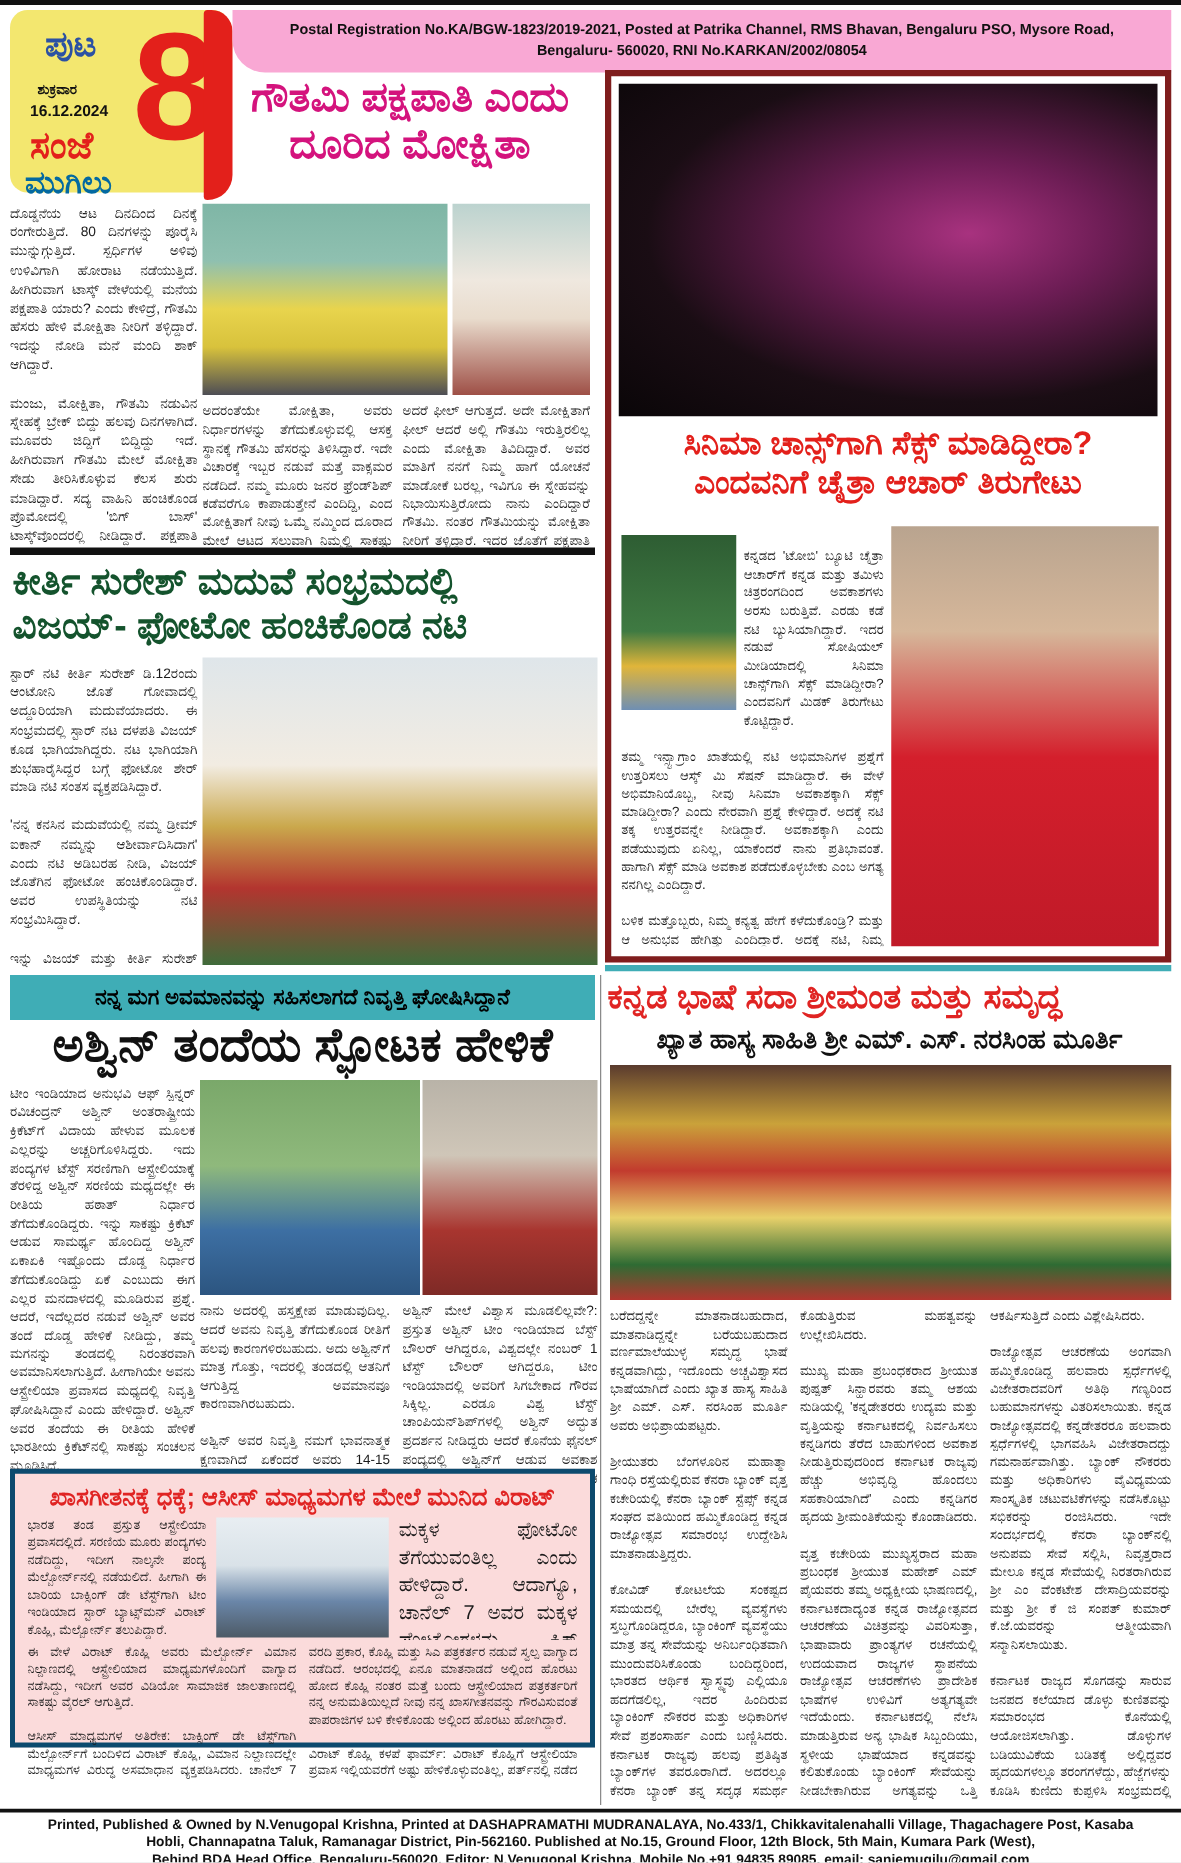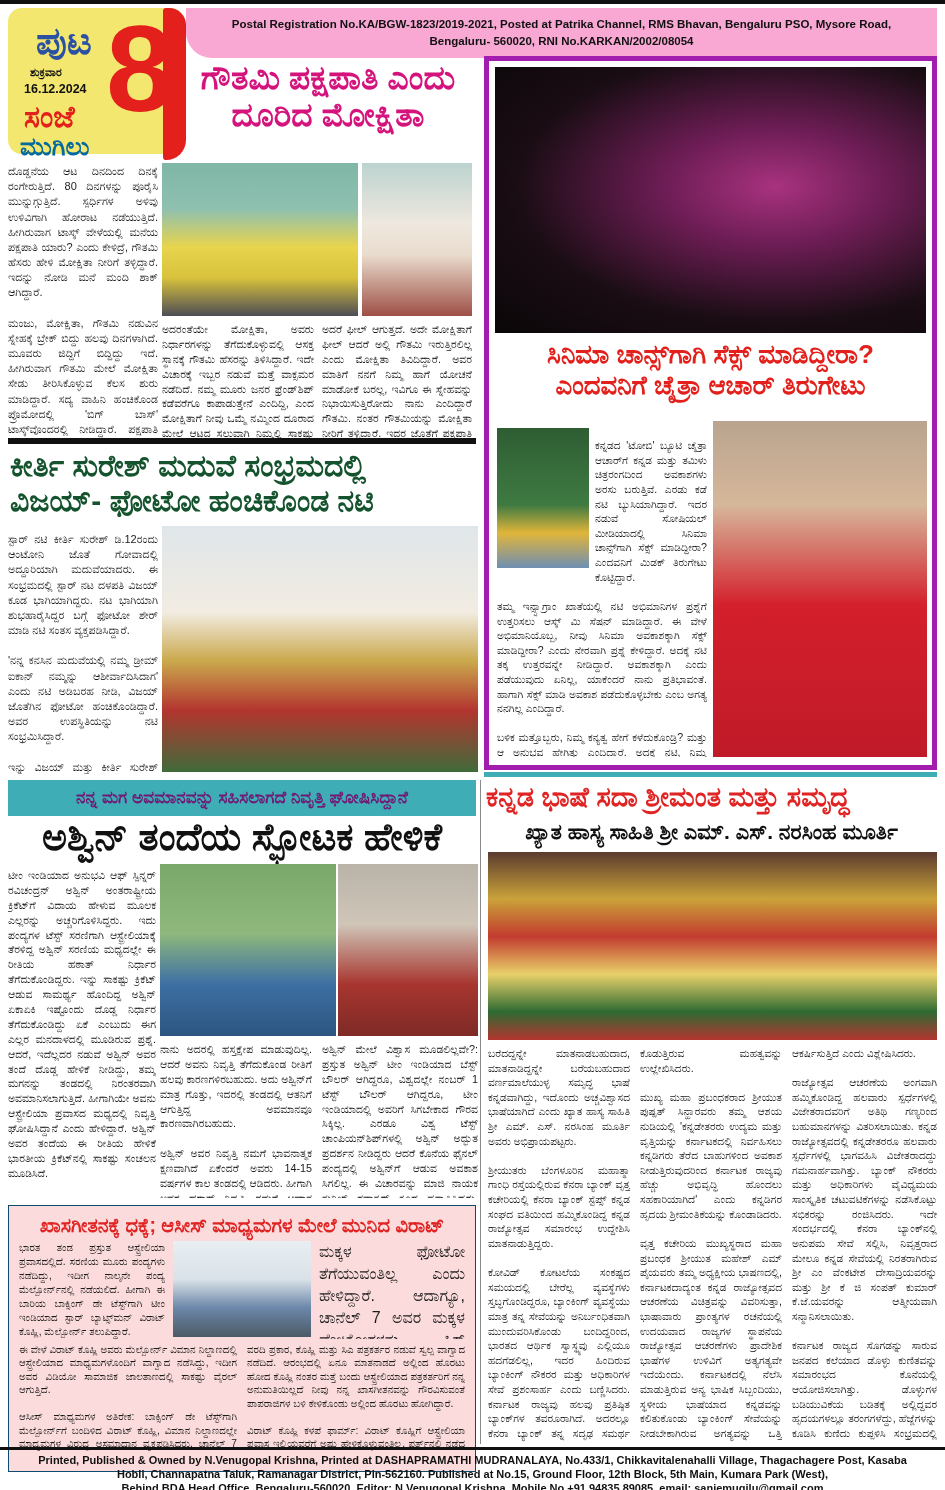--- a/index.html
+++ b/index.html
@@ -5,21 +5,21 @@
   html,body{margin:0;padding:0;background:#e8e8e8;}
   .page{position:relative;width:945px;height:1490px;background:#ffffff;overflow:hidden;
         font-family:"Liberation Sans","DejaVu Sans",sans-serif;color:#1a1a1a;}
   .abs{position:absolute;}
   .topline{left:0;top:0;width:945px;height:4px;background:#111;}
 
   
   .masthead{left:8px;top:8px;width:176px;height:146px;background:#F3E76F;border-radius:14px;}
   .mast-swoosh{left:163px;top:8px;width:23px;height:152px;background:#E3201B;
                border-radius:4px 22px 26px 4px;}
-  .mast-puta{left:28px;top:12px;width:90px;font-size:38px;font-weight:bold;color:#2B51A3;}
+  .mast-puta{left:28px;top:12px;width:90px;font-size:28px;font-weight:bold;color:#2B51A3;}
   .mast-day{left:22px;top:58px;font-size:11px;font-weight:bold;color:#111;}
   .mast-date{left:16px;top:74px;font-size:12.5px;font-weight:bold;color:#111;}
   .mast-sanje{left:16px;top:92px;font-size:30px;font-weight:bold;color:#E3201B;}
   .mast-mugilu{left:12px;top:124px;font-size:25px;font-weight:bold;color:#0369a1;}
   .mast-num{left:84px;top:-12px;width:96px;font-size:122px;font-weight:bold;color:#E3201B;
             line-height:1.2;text-align:center;}
 
   
   .postal{left:186px;top:8px;width:751px;height:50px;background:#f9a8d4;
           border-radius:0 0 0 26px;display:flex;align-items:center;justify-content:center;}
@@ -38,31 +38,31 @@
   .a1-col3{left:322px;top:322px;width:150px;height:116px;font-size:10.8px;}
 
   .black-rule{left:8px;top:438px;width:468px;height:6px;background:#111;}
 
   .hl-keerthy{left:10px;top:448px;width:468px;height:80px;color:#14532d;font-size:30px;
               line-height:1.17;text-align:left;}
   .a2-col1{left:8px;top:532px;width:150px;height:242px;}
   .a2-photo{left:162px;top:526px;width:316px;height:246px;}
 
   
-  .redbox{left:484px;top:56px;width:453px;height:714px;border:5px solid #a21caf;background:#fff;
+  .redbox{left:484px;top:56px;width:453px;height:714px;border:5px solid #7f1d1d;background:#fff;
           box-sizing:border-box;}
   .rb-photo{left:6px;top:6px;width:431px;height:266px;}
   .hl-chaitra{left:2px;top:278px;width:439px;color:#E3201B;font-size:26px;line-height:1.2;
               text-align:center;}
   .rb-bodywrap{left:8px;top:348px;width:210px;height:348px;font-size:10.6px;}
   .rb-smallphoto{float:left;width:92px;height:140px;margin:4px 6px 4px 0;}
   .rb-bigphoto{left:224px;top:360px;width:214px;height:336px;}
 
   
-  .teal-banner{left:8px;top:780px;width:468px;height:36px;background:#3FADB6;color:#701a75;
+  .teal-banner{left:8px;top:780px;width:468px;height:36px;background:#3FADB6;color:#000000;
                font-weight:bold;font-size:17px;display:flex;align-items:center;justify-content:center;}
   .hl-ashwin{left:8px;top:818px;width:468px;color:#111;font-size:38px;line-height:1.05;
              text-align:center;}
   .aw-col1{left:8px;top:868px;width:148px;height:330px;font-size:10.8px;}
   .aw-ph1{left:160px;top:864px;width:176px;height:172px;}
   .aw-ph2{left:338px;top:864px;width:140px;height:172px;}
   .aw-col2{left:160px;top:1042px;width:152px;height:156px;font-size:10.8px;}
   .aw-col3{left:322px;top:1042px;width:156px;height:156px;font-size:10.8px;}
 
   .divider-v{left:480px;top:780px;width:1px;height:664px;background:#8a8a8a;}
@@ -71,21 +71,21 @@
   .kn-topline{left:484px;top:772px;width:453px;height:5px;background:#3FADB6;}
   .hl-kannada{left:486px;top:782px;width:451px;color:#E02423;font-size:27px;text-align:left;}
   .sub-kannada{left:486px;top:820px;width:451px;color:#111;font-size:21px;font-weight:bold;
                text-align:center;}
   .kn-photo{left:488px;top:852px;width:449px;height:188px;}
   .kn-col1{left:488px;top:1046px;width:142px;height:396px;font-size:10.6px;}
   .kn-col2{left:640px;top:1046px;width:142px;height:396px;font-size:10.6px;}
   .kn-col3{left:792px;top:1046px;width:145px;height:396px;font-size:10.6px;}
 
   
-  .pinkbox{left:8px;top:1205px;width:468px;height:267px;background:#FBDBDB;border:1px solid #0c4a6e;
+  .pinkbox{left:8px;top:1175px;width:468px;height:223px;background:#FBDBDB;border:4px solid #0c4a6e;
            box-sizing:border-box;padding:6px 10px;}
   .hl-virat{width:100%;color:#E02423;font-size:19.5px;text-align:center;margin:2px 0 4px 0;}
   .vt-row{display:flex;gap:8px;}
   .vt-left{width:150px;height:98px;font-size:10.2px;}
   .vt-photo{width:138px;height:96px;flex:none;}
   .vt-right{width:150px;height:98px;font-size:16px;}
   .vt-bottom{margin-top:4px;height:112px;font-size:10.2px;column-count:2;column-gap:10px;
              text-align:justify;line-height:1.32;white-space:pre-line;overflow:hidden;}
 
   

